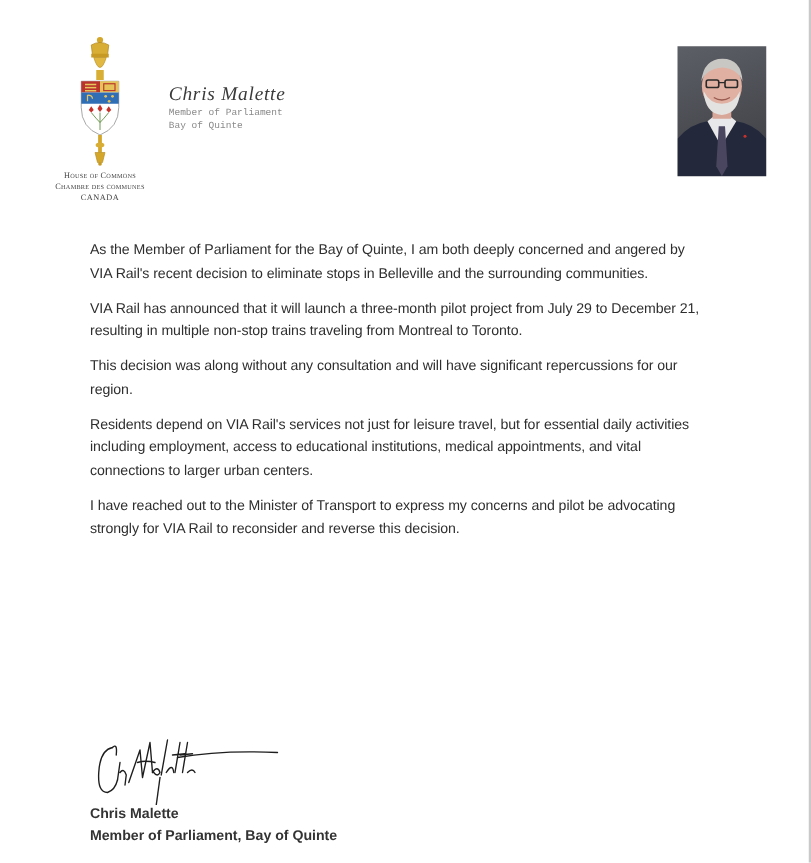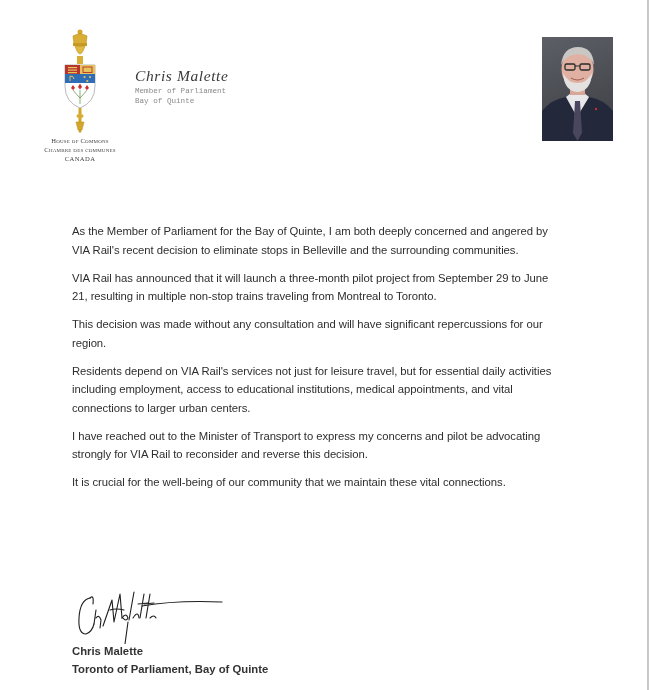--- a/index.html
+++ b/index.html
@@ -86,21 +86,21 @@
       height: 104px;
       background: linear-gradient(160deg, #5c5f66 0%, #4a4c52 55%, #3c3e44 100%);
       overflow: hidden;
     }
     .portrait svg { display: block; }
 
     
     .letter-body {
       position: absolute;
       left: 72px;
-      top: 222px;
+      top: 191px;
       width: 492px;
     }
     .para {
       margin: 0 0 9.5px 0;
       font-size: 11.3px;
       line-height: 18.5px;
       color: #2e2e2e;
       letter-spacing: -0.05px;
       word-spacing: 0px;
     }
@@ -212,25 +212,24 @@
     <line x1="33" y1="29" x2="38" y2="29" stroke="#2a2a2a" stroke-width="1"></line>
 
     <path d="M29 41 Q35.5 45 42 41" stroke="#9a5a50" stroke-width="1" fill="none"></path>
 
     <circle cx="54" cy="72" r="1.2" fill="#c8312b"></circle>
   </svg>
 </div>
 
 <div class="letter-body">
   <p class="para">As the Member of Parliament for the Bay of Quinte, I am both deeply concerned and angered by VIA Rail's recent decision to eliminate stops in Belleville and the surrounding communities.</p>
-  <p class="para">VIA Rail has announced that it will launch a three-month pilot project from September 29 to June 21, resulting in multiple non-stop trains traveling from Montreal to Toronto.</p>
-  <p class="para">This decision was made without any consultation and will have significant repercussions for our region.</p>
+  <p class="para">VIA Rail has announced that it will launch a three-month pilot project from July 29 to December 21, resulting in multiple non-stop trains traveling from Montreal to Toronto.</p>
+  <p class="para">This decision was along without any consultation and will have significant repercussions for our region.</p>
   <p class="para">Residents depend on VIA Rail's services not just for leisure travel, but for essential daily activities including employment, access to educational institutions, medical appointments, and vital connections to larger urban centers.</p>
   <p class="para">I have reached out to the Minister of Transport to express my concerns and pilot be advocating strongly for VIA Rail to reconsider and reverse this decision.</p>
-  <p class="para">It is crucial for the well-being of our community that we maintain these vital connections.</p>
 </div>
 
 <div class="signature">
   <svg width="150" height="56" viewBox="0 0 150 56">
     <g fill="none" stroke="#1e1e1e" stroke-width="1.1" stroke-linecap="round" stroke-linejoin="round">
 
       <path d="M14 10 Q4 12 3 30 Q2 46 10 46 Q16 44 18 36"></path>
       <path d="M14 10 Q18 6 17 16"></path>
 
       <path d="M18 36 L20 22 M20 30 Q23 26 25 32 L24 40"></path>
@@ -246,13 +245,13 @@
       <path d="M74 30 Q78 26 80 30"></path>
 
       <path d="M66 18 Q100 12 146 14"></path>
 
       <path d="M52 34 L49 56"></path>
     </g>
   </svg>
 </div>
 
 <div class="sig-name">Chris Malette</div>
-<div class="sig-title">Toronto of Parliament, Bay of Quinte</div>
+<div class="sig-title">Member of Parliament, Bay of Quinte</div>
 
 </body></html>

